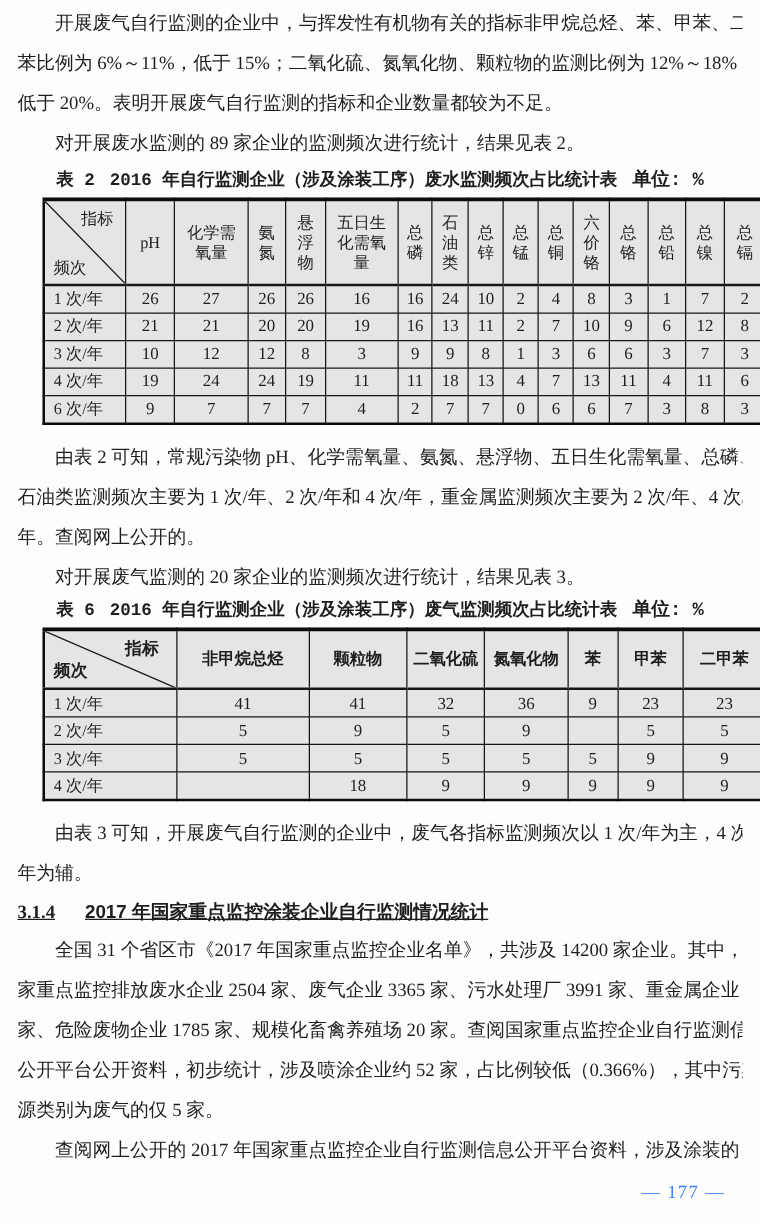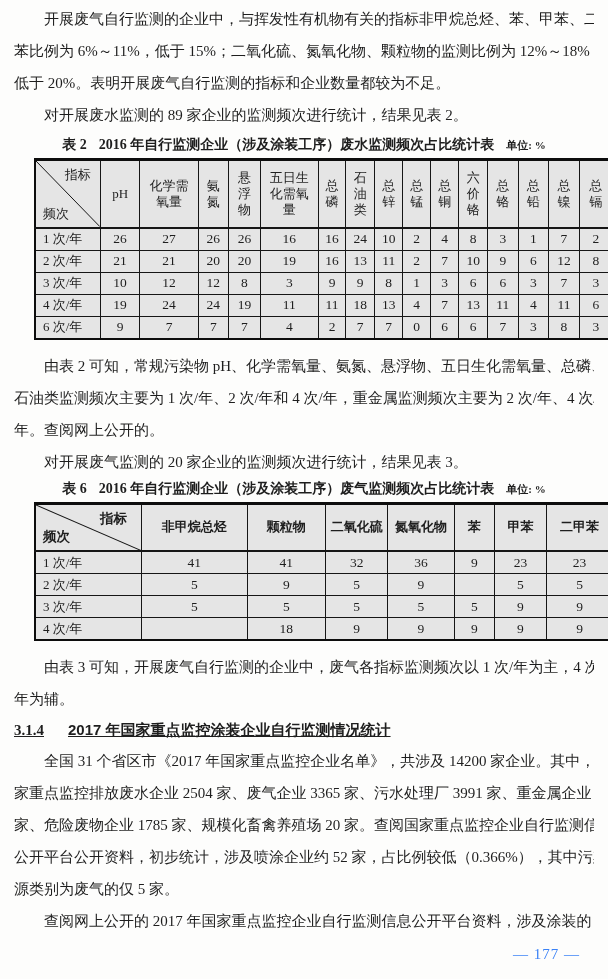--- a/index.html
+++ b/index.html
@@ -24,26 +24,26 @@
     white-space: nowrap;
     overflow: hidden;
     text-align: justify;
   }
   .tline.just { text-align-last: justify; }
   .tline.indent { text-indent: 2em; }
   .mt10 { margin-top:10px; }
   
   .caption {
     display:flex; justify-content:center; align-items:baseline;
-    font-family:Liberation Serif, serif;
+    font-family:Liberation Mono, monospace;
     font-weight:bold; font-size:14px; line-height:22px; height:22px;
     margin:3px 0 2px 0;
   }
   .cap-label { margin-right:12px; }
-  .cap-unit  { font-size:11px; margin-left:12px; font-weight:bold; }
+  .cap-unit  { font-size:15px; margin-left:12px; font-weight:bold; }
   .caption2  { margin-top:0; }
   
   table.dtable {
     width:100%; border-collapse:collapse; table-layout:fixed; background:#e5e5e5;margin-left:20px;
   }
   .dtable th, .dtable td { border:1px solid #161616; }
   table.dtable { border:2px solid #0d0d0d; border-top-width:3px; }
   .dtable thead th { border-bottom-width:2px; vertical-align:middle; }
   .dtable td {
     height:21px; font-size:13.5px; text-align:center; padding:0;

